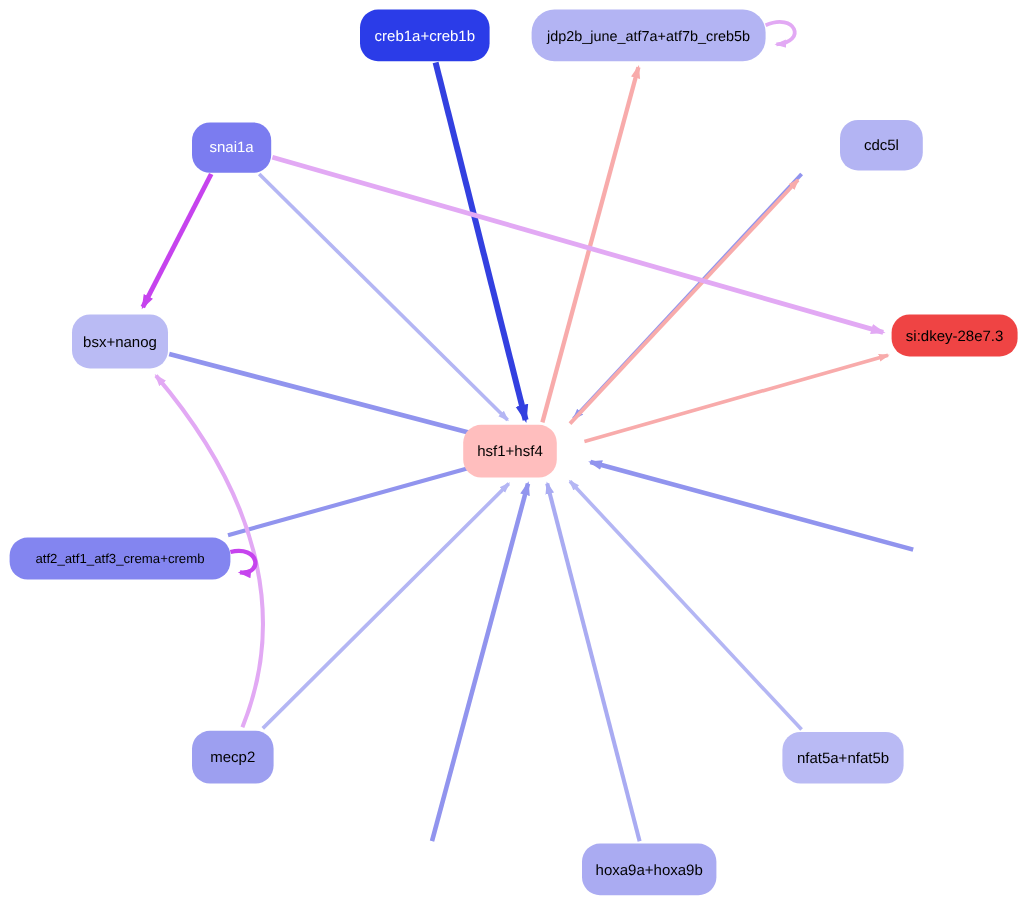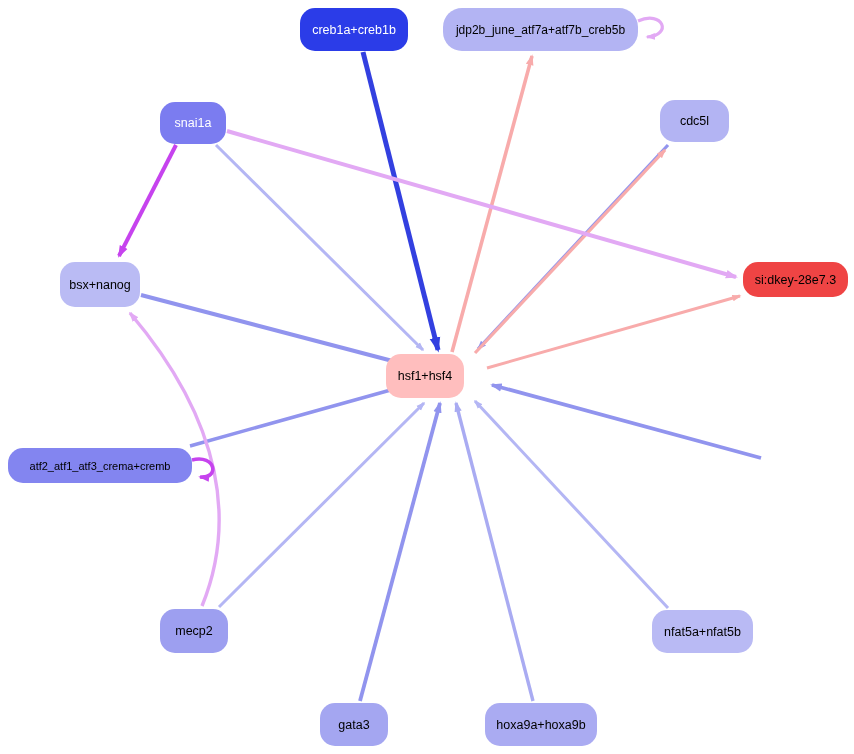--- a/index.html
+++ b/index.html
@@ -19,21 +19,21 @@
     color:#000;
     white-space:nowrap;
     box-sizing:border-box;
     cursor:pointer;
     z-index:2;
   }
   
   .n-creb1a   {left:300px;top:8px;  width:108px;height:43px;background:#2b3ce8;color:#fff;}
   .n-jdp2b    {left:443px;top:8px;  width:195px;height:43px;background:#b3b4f3;font-size:12px;border-radius:19px;}
   .n-snai1a   {left:160px;top:102px;width:66px; height:42px;background:#7b7cf0;color:#fff;}
-  .n-cdc5l    {left:660px;top:100px;width:69px; height:42px;background:#b3b4f3;}
+  .n-cdc5l    {left:700px;top:100px;width:69px; height:42px;background:#b3b4f3;}
   .n-bsx      {left:60px; top:262px;width:80px; height:45px;background:#babbf4;}
   .n-sidkey   {left:743px;top:262px;width:105px;height:35px;background:#ef4444;}
   .n-hsf1     {left:386px;top:354px;width:78px; height:44px;background:#ffbebe;}
   .n-atf2     {left:8px;  top:448px;width:184px;height:35px;background:#8385f0;font-size:11px;}
   .n-nr2f2    {left:762px;top:449px;width:68px; height:43px;background:#c3c4f6;}
   .n-mecp2    {left:160px;top:609px;width:68px; height:44px;background:#9d9ff0;}
   .n-nfat5a   {left:652px;top:610px;width:101px;height:43px;background:#b9baf4;}
   .n-gata3    {left:320px;top:703px;width:68px; height:43px;background:#a4a6f1;}
   .n-hoxa9a   {left:485px;top:703px;width:112px;height:43px;background:#aaabf2;}
 </style>
@@ -94,16 +94,15 @@
   <div class="node n-creb1a">creb1a+creb1b</div>
   <div class="node n-jdp2b">jdp2b_june_atf7a+atf7b_creb5b</div>
   <div class="node n-snai1a">snai1a</div>
   <div class="node n-cdc5l">cdc5l</div>
   <div class="node n-bsx">bsx+nanog</div>
   <div class="node n-sidkey">si:dkey-28e7.3</div>
   <div class="node n-hsf1">hsf1+hsf4</div>
   <div class="node n-atf2">atf2_atf1_atf3_crema+cremb</div>
   <div class="node n-mecp2">mecp2</div>
   <div class="node n-nfat5a">nfat5a+nfat5b</div>
-  <div class="node n-gata3">gata3</div>
   <div class="node n-hoxa9a">hoxa9a+hoxa9b</div>
 
 </div>
 
 </body></html>

